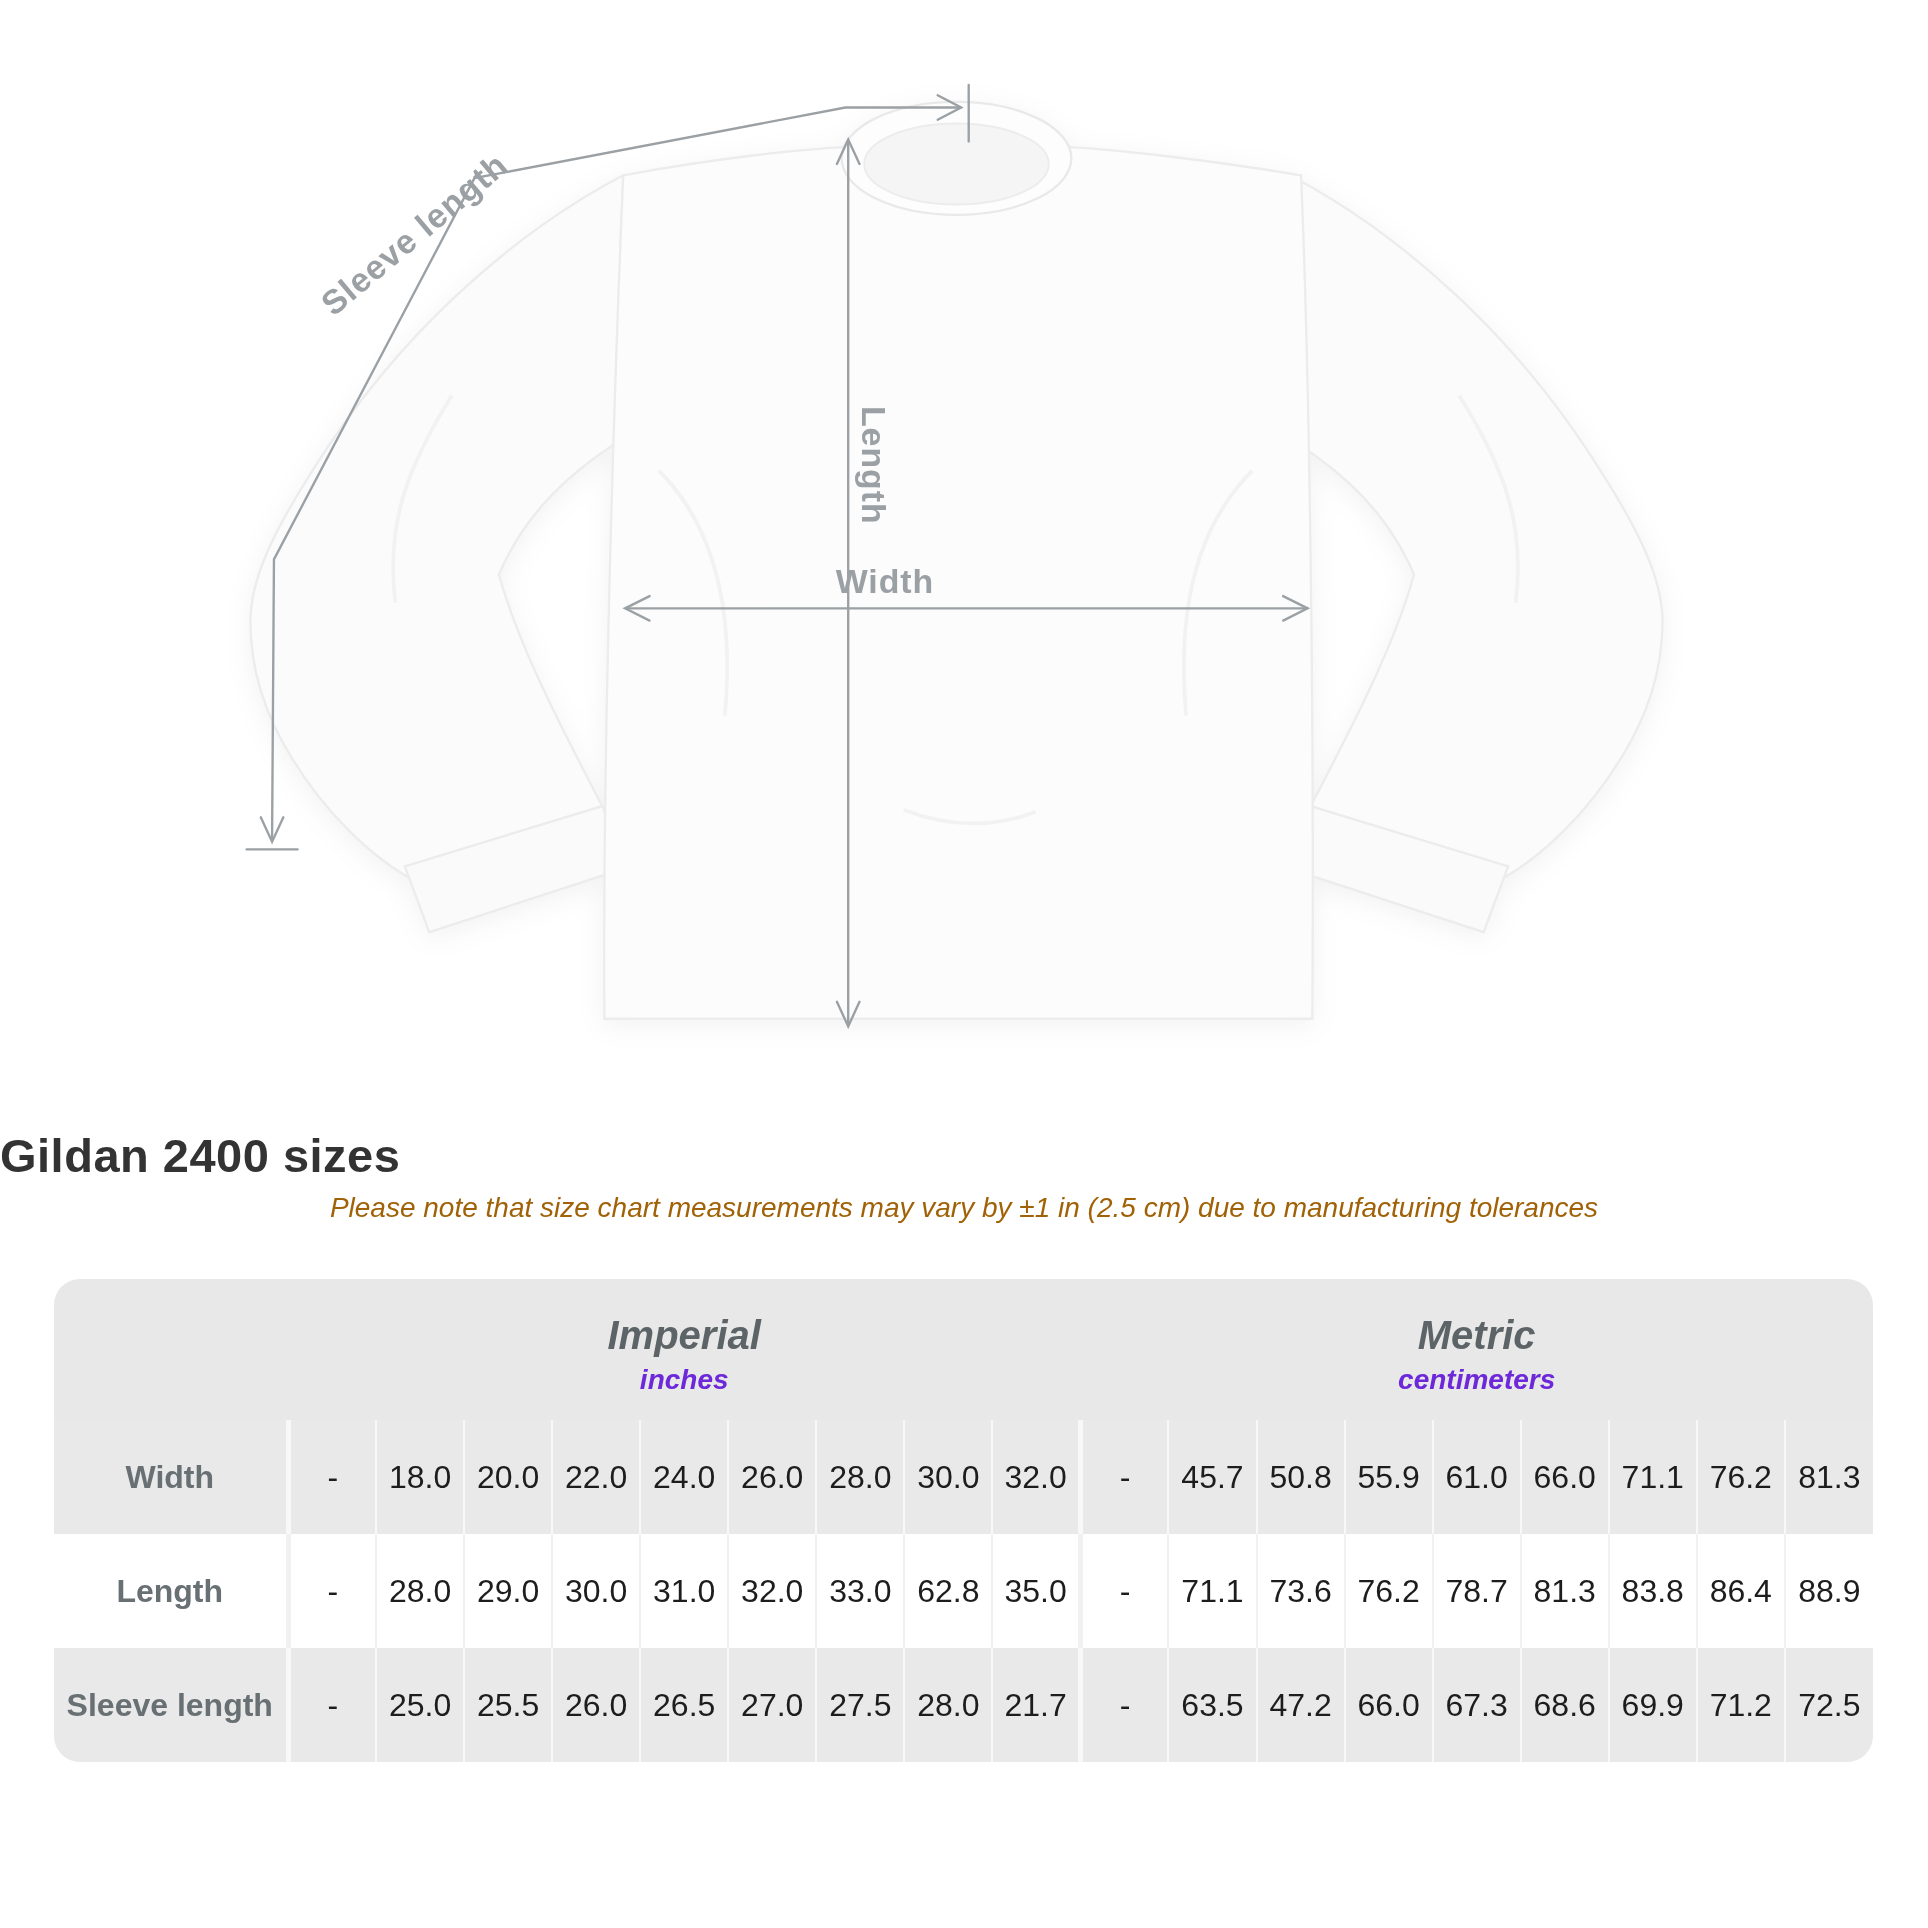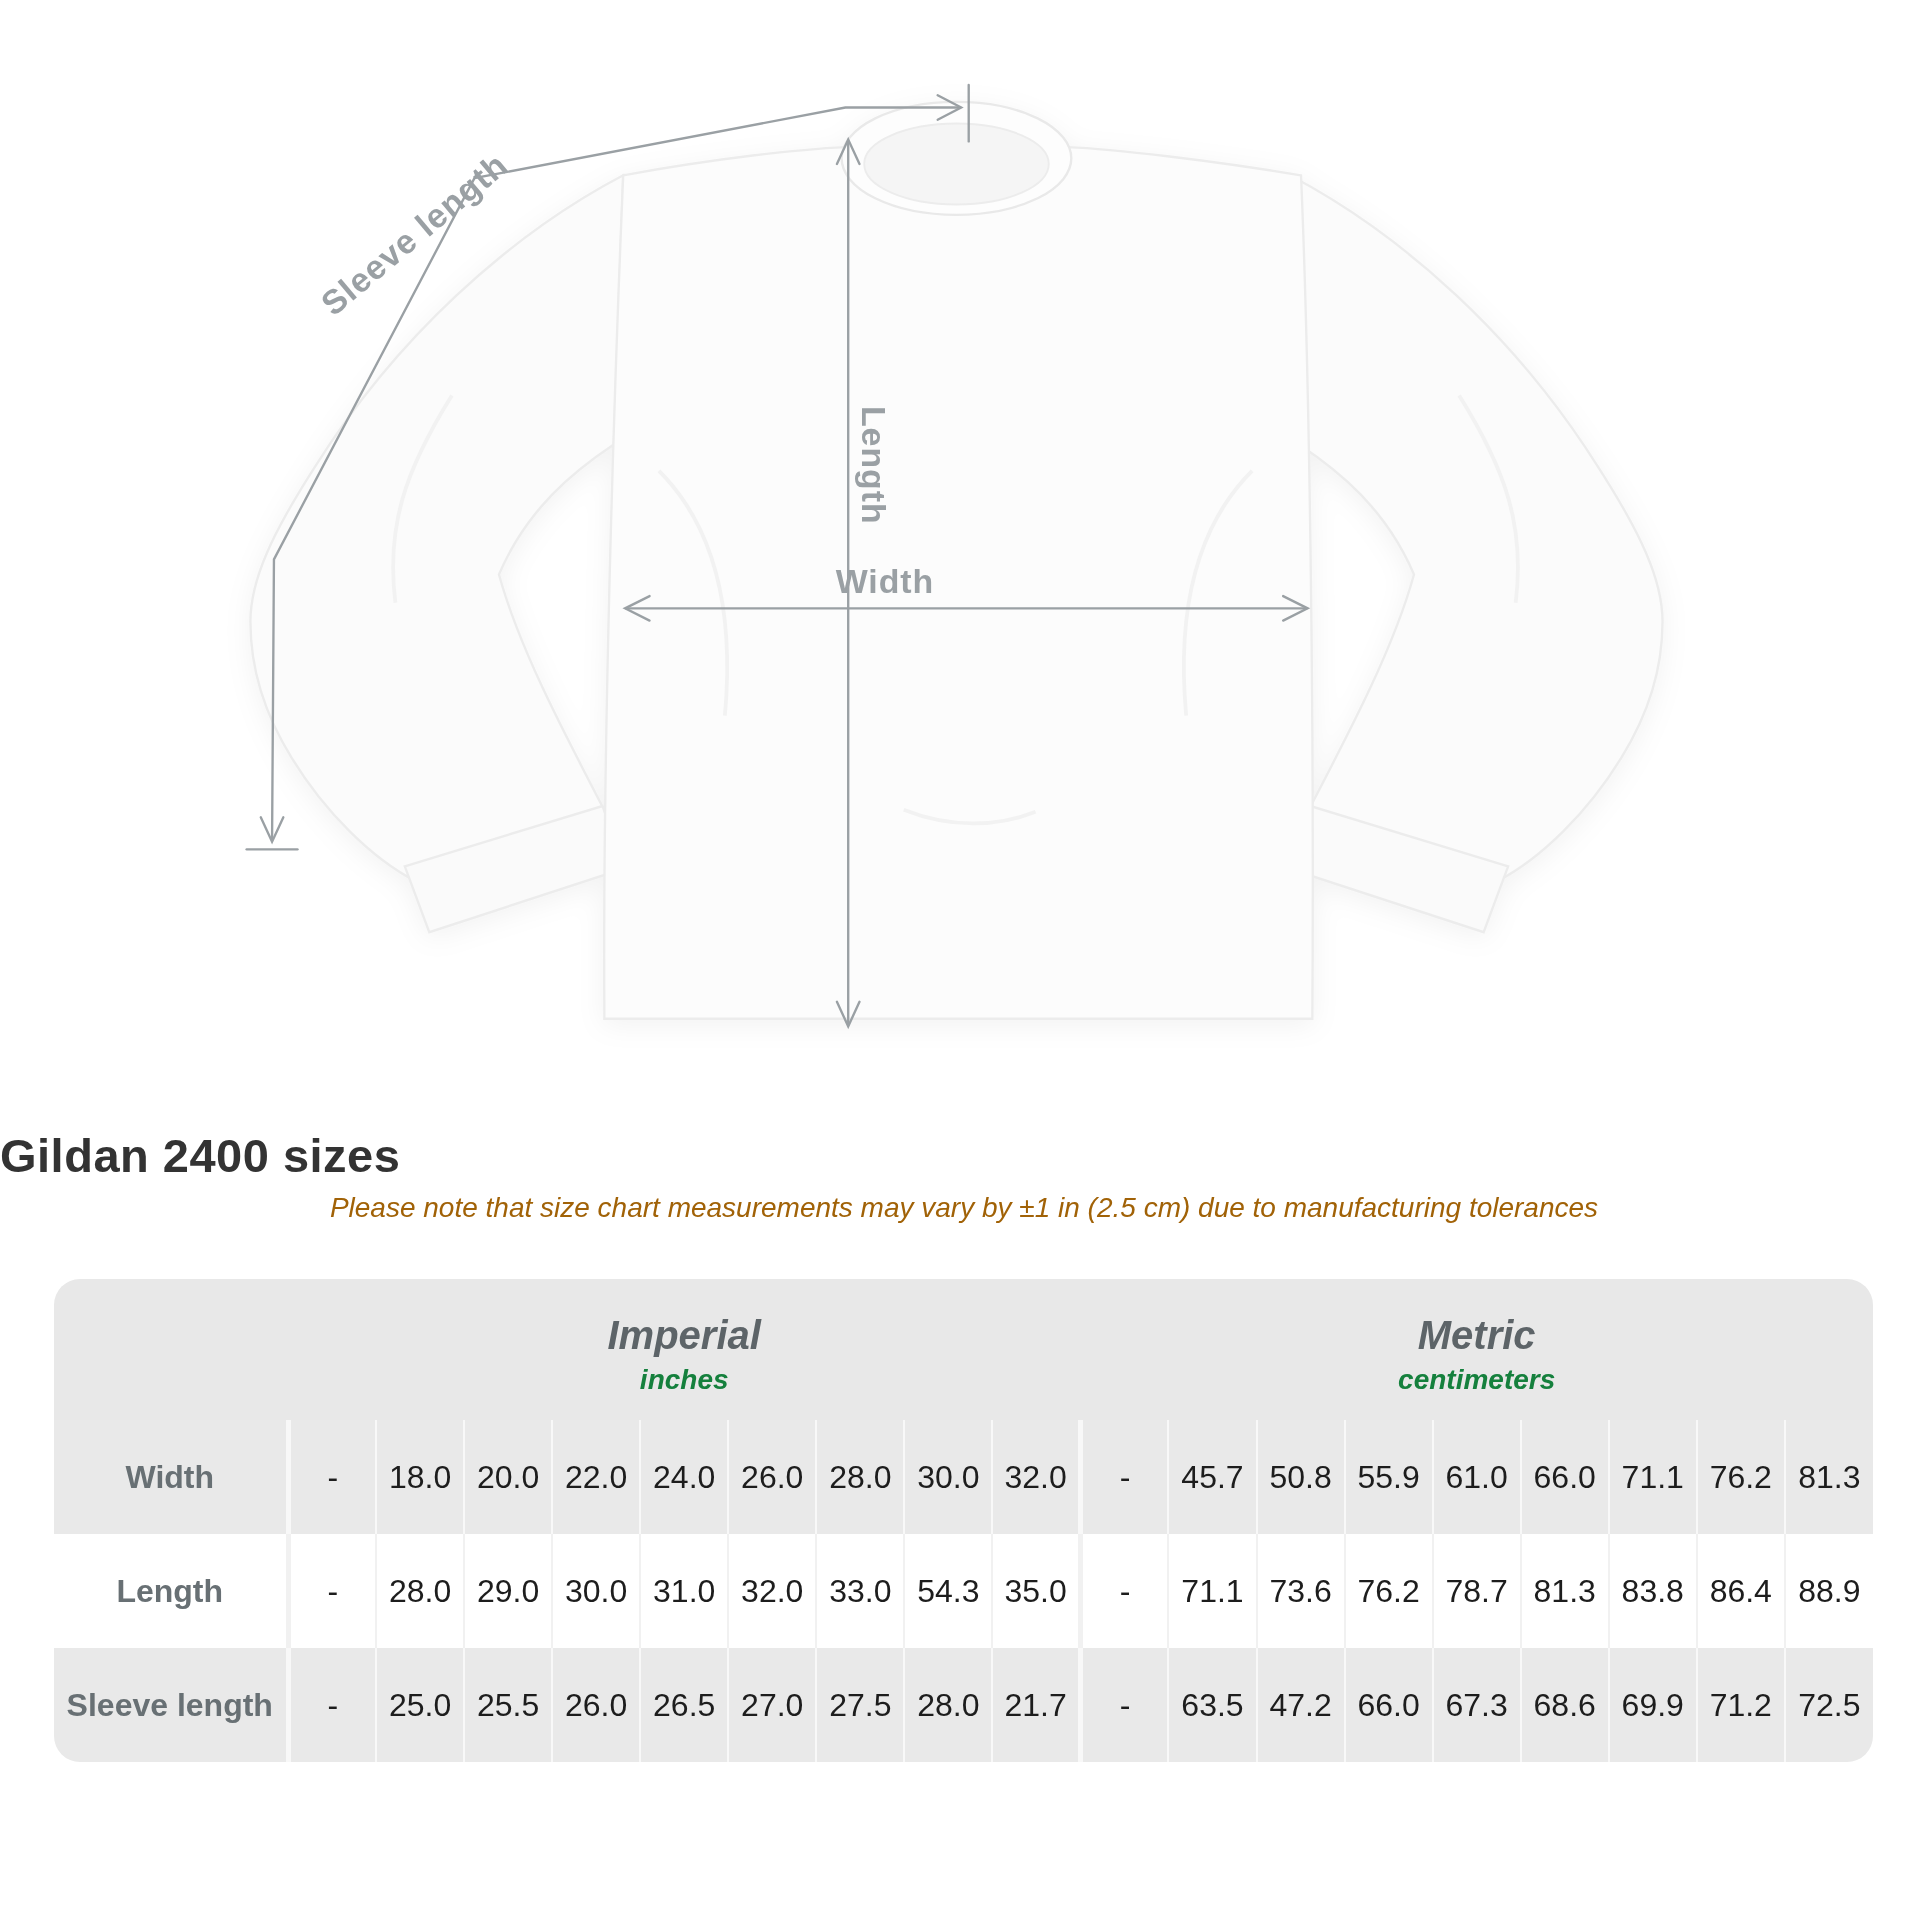--- a/index.html
+++ b/index.html
@@ -42,21 +42,21 @@
     vertical-align:top; padding:0; margin:0;
   }
   .u-name {
     padding-top:36px;
     font-style:italic; font-weight:bold; font-size:40px; line-height:1;
     color:#5d6468;
   }
   .u-sub {
     padding-top:11.3px;
     font-style:italic; font-size:28px; line-height:1;
-    color:#15803d;
+    color:#6d28d9;
   }
 
   .r-head th {
     background:#ffffff; height:105px;
     font-size:31px; font-weight:bold; color:#687074;
     text-align:center; vertical-align:middle; padding:0;
   }
   .r-data th.lab {
     font-size:32px; font-weight:bold; color:#687074;
     text-align:center; vertical-align:middle; padding:0;
@@ -212,21 +212,21 @@
 
     <tr class="r-data white">
       <th class="lab">Length</th>
       <td class="grp">-</td>
       <td class="sep">28.0</td>
       <td class="sep">29.0</td>
       <td class="sep">30.0</td>
       <td class="sep">31.0</td>
       <td class="sep">32.0</td>
       <td class="sep">33.0</td>
-      <td class="sep">54.3</td>
+      <td class="sep">62.8</td>
       <td class="sep">35.0</td>
       <td class="grp">-</td>
       <td class="sep">71.1</td>
       <td class="sep">73.6</td>
       <td class="sep">76.2</td>
       <td class="sep">78.7</td>
       <td class="sep">81.3</td>
       <td class="sep">83.8</td>
       <td class="sep">86.4</td>
       <td class="sep">88.9</td>

